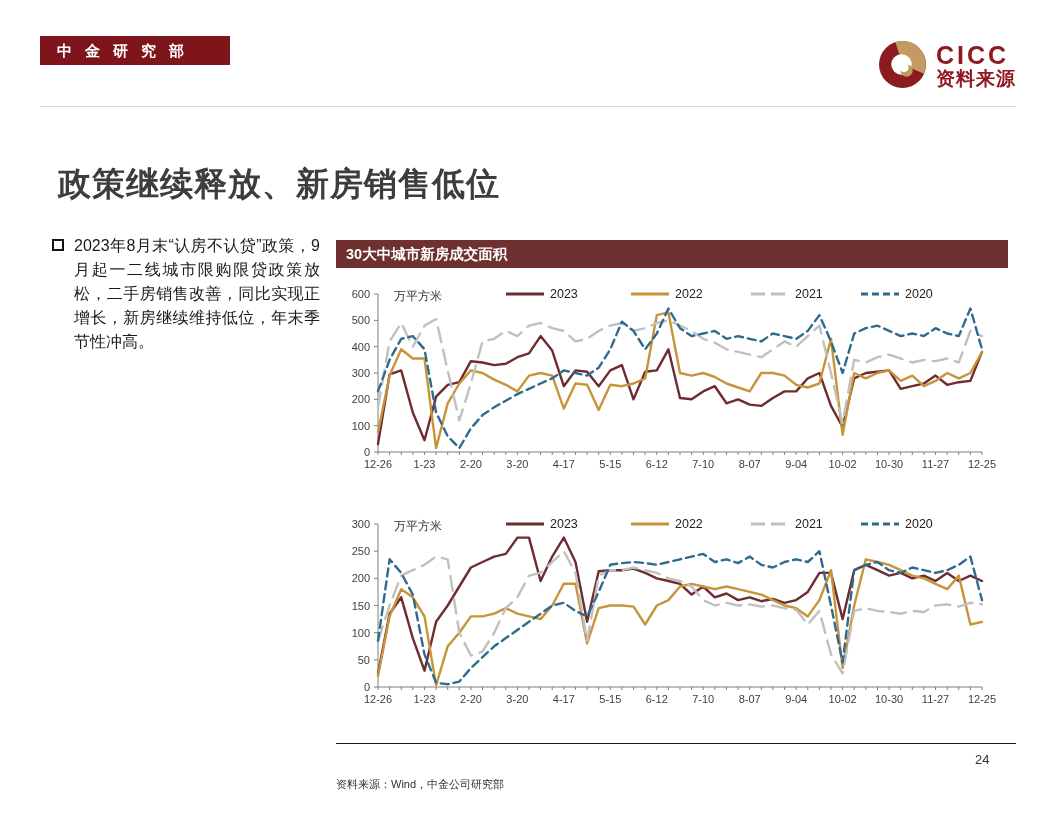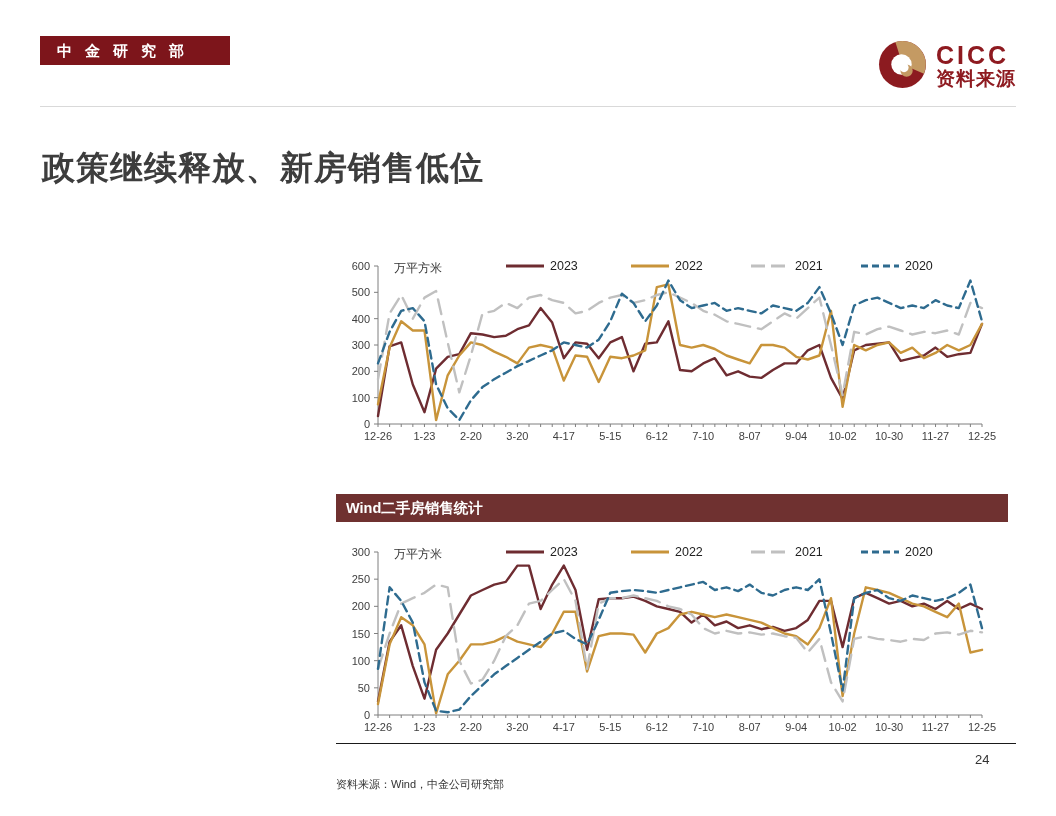--- a/index.html
+++ b/index.html
@@ -6,21 +6,21 @@
   .slide{position:relative;width:1056px;height:816px;background:#ffffff;overflow:hidden;
          font-family:"Liberation Sans","DejaVu Sans",sans-serif;}
   .badge{position:absolute;left:40px;top:36px;width:190px;height:29px;background:#7D151B;
          color:#fff;font-weight:bold;font-size:15px;letter-spacing:13px;line-height:30px;
          padding-left:17px;box-sizing:border-box;white-space:nowrap;}
   .logo{position:absolute;left:878px;top:40px;display:flex;align-items:flex-end;}
   .logo-text{margin-left:9px;color:#8E1A20;}
   .logo-cicc{font-size:25px;font-weight:bold;letter-spacing:3px;line-height:25px;}
   .logo-cn{font-size:19px;font-weight:bold;letter-spacing:1px;line-height:21px;}
   .divider-top{position:absolute;left:40px;top:106px;width:976px;height:1px;background:#D9D9D9;}
-  .title{position:absolute;left:42px;top:146px;margin:0;font-size:33px;font-weight:bold;
+  .title{position:absolute;left:42px;top:146px;margin:16px;font-size:33px;font-weight:bold;
          color:#3D3D3D;letter-spacing:1px;}
   .bullet{position:absolute;left:52px;top:234px;width:270px;}
   .bullet-marker{position:absolute;left:0;top:5px;width:8px;height:8px;border:2.5px solid #141414;
          background:#fff;}
   .bullet-text{margin:0 0 0 22px;width:246px;font-size:16px;line-height:24px;color:#1A1A1A;
          text-align:justify;text-justify:inter-character;}
   .chart-panel{position:absolute;left:336px;width:672px;}
   .chart-header{height:28px;background:#6F3130;color:#ffffff;font-size:14.5px;font-weight:bold;
          line-height:28px;padding-left:10px;box-sizing:border-box;}
   .chart-svg{display:block;background:#fff;}
@@ -49,22 +49,27 @@
     <div class="logo-text">
       <div class="logo-cicc">CICC</div>
       <div class="logo-cn">资料来源</div>
     </div>
   </div>
 
   <div class="divider-top"></div>
 
   <h1 class="title">政策继续释放、新房销售低位</h1>
 
+  <div class="bullet">
+    <span class="bullet-marker"></span>
+    <p class="bullet-text">2023年8月末“认房不认贷”政策，9月起一二线城市限购限贷政策放松，二手房销售改善，同比实现正增长，新房继续维持低位，年末季节性冲高。</p>
+  </div>
 
   <div class="chart-panel" style="top:240px">
+    <div class="chart-header">30大中城市新房成交面积</div>
     <svg class="chart-svg" width="672" height="212">
         <line x1="42" y1="26" x2="42" y2="184" stroke="#7f7f7f" stroke-width="1"></line>
         <line x1="42" y1="184" x2="646" y2="184" stroke="#7f7f7f" stroke-width="1"></line>
         <line x1="38" y1="184" x2="42" y2="184" stroke="#7f7f7f" stroke-width="1"></line>
         <text x="34" y="188" text-anchor="end" class="tick">0</text>
         <line x1="38" y1="157.66666666666666" x2="42" y2="157.66666666666666" stroke="#7f7f7f" stroke-width="1"></line>
         <text x="34" y="161.66666666666666" text-anchor="end" class="tick">100</text>
         <line x1="38" y1="131.33333333333334" x2="42" y2="131.33333333333334" stroke="#7f7f7f" stroke-width="1"></line>
         <text x="34" y="135.33333333333334" text-anchor="end" class="tick">200</text>
         <line x1="38" y1="105" x2="42" y2="105" stroke="#7f7f7f" stroke-width="1"></line>
@@ -152,21 +157,20 @@
         <line x1="295" y1="26" x2="333" y2="26" stroke="#C8943A" stroke-width="3.2"></line>
         <text x="339" y="30" class="legend">2022</text>
         <line x1="415" y1="26" x2="453" y2="26" stroke="#C0C0C0" stroke-width="3.2" stroke-dasharray="14,6"></line>
         <text x="459" y="30" class="legend">2021</text>
         <line x1="525" y1="26" x2="563" y2="26" stroke="#2E6B8F" stroke-width="3.2" stroke-dasharray="7,4"></line>
         <text x="569" y="30" class="legend">2020</text>
       </svg>
   </div>
 
   <div class="chart-panel" style="top:494px">
-    <div class="chart-header">Wind二手房销售统计</div>
     <svg class="chart-svg" width="672" height="214">
         <line x1="42" y1="30" x2="42" y2="193" stroke="#7f7f7f" stroke-width="1"></line>
         <line x1="42" y1="193" x2="646" y2="193" stroke="#7f7f7f" stroke-width="1"></line>
         <line x1="38" y1="193" x2="42" y2="193" stroke="#7f7f7f" stroke-width="1"></line>
         <text x="34" y="197" text-anchor="end" class="tick">0</text>
         <line x1="38" y1="165.83333333333334" x2="42" y2="165.83333333333334" stroke="#7f7f7f" stroke-width="1"></line>
         <text x="34" y="169.83333333333334" text-anchor="end" class="tick">50</text>
         <line x1="38" y1="138.66666666666666" x2="42" y2="138.66666666666666" stroke="#7f7f7f" stroke-width="1"></line>
         <text x="34" y="142.66666666666666" text-anchor="end" class="tick">100</text>
         <line x1="38" y1="111.5" x2="42" y2="111.5" stroke="#7f7f7f" stroke-width="1"></line>

